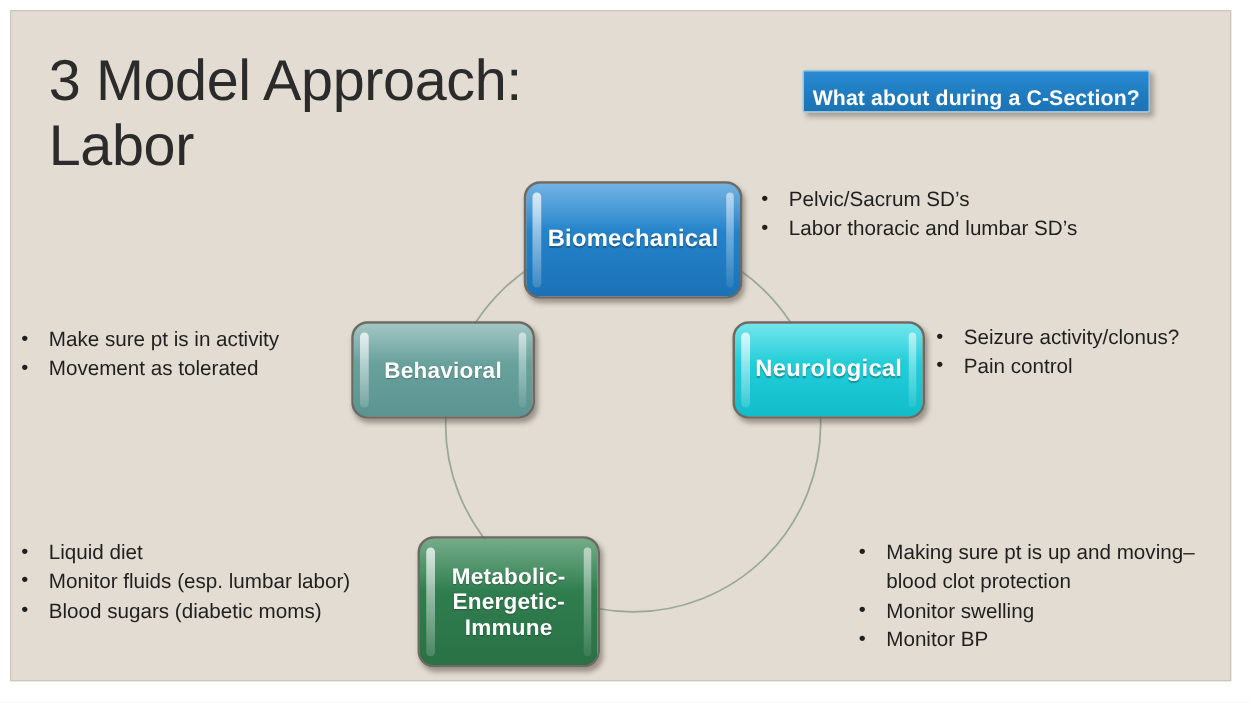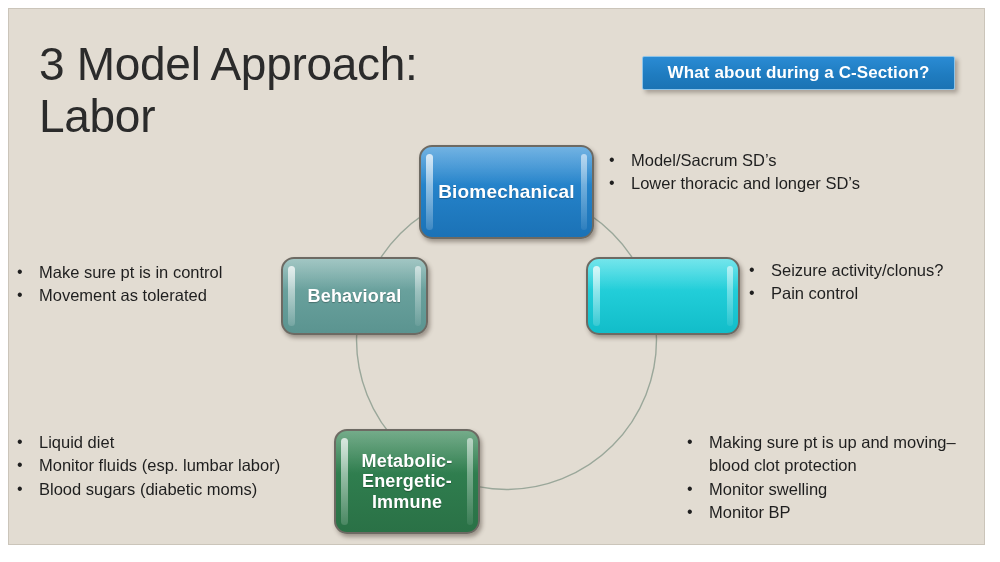--- a/index.html
+++ b/index.html
@@ -38,29 +38,29 @@
     font-weight: 400;
     letter-spacing: -0.3px;
     white-space: pre-line;
   }
 
   
   #banner {
     position: absolute;
     left: 633px;
     top: 47px;
-    width: 313px;
+    width: 278px;
     height: 34px;
     background: linear-gradient(180deg, #2a8bd4 0%, #1f7cc0 55%, #1b73b4 100%);
     border: 1px solid #8ec4e8;
     border-radius: 2px;
     box-shadow: 3px 3px 4px rgba(60,50,40,0.35);
     box-sizing: border-box;
     display: flex;
-    align-items: center;
+    align-items: flex-end;
     justify-content: center;
   }
   #banner .banner-text {
     color: #ffffff;
     font-size: 17px;
     font-weight: bold;
     letter-spacing: 0.1px;
   }
 
   
@@ -196,61 +196,62 @@
     <circle cx="152.5" cy="152.5" r="150" fill="none" stroke="#9aa79a" stroke-width="1.4"></circle>
   </svg>
 
   <div class="node" id="node-biomechanical">
     <span class="gloss-right"></span>
     <span class="node-label">Biomechanical</span>
   </div>
 
   <div class="node" id="node-neurological">
     <span class="gloss-right"></span>
+    <span class="node-label">Neurological</span>
   </div>
 
   <div class="node" id="node-metabolic">
     <span class="gloss-right"></span>
     <span class="node-label">Metabolic-
 Energetic-
 Immune</span>
   </div>
 
   <div class="node" id="node-behavioral">
     <span class="gloss-right"></span>
     <span class="node-label">Behavioral</span>
   </div>
 
 
   <div class="bullets" id="bullets-biomechanical">
       <div class="bullet-row">
         <span class="bullet-dot">•</span>
-        <span class="bullet-text">Model/Sacrum SD’s</span>
-      </div>
-      <div class="bullet-row">
-        <span class="bullet-dot">•</span>
-        <span class="bullet-text">Lower thoracic and longer SD’s</span>
+        <span class="bullet-text">Pelvic/Sacrum SD’s</span>
+      </div>
+      <div class="bullet-row">
+        <span class="bullet-dot">•</span>
+        <span class="bullet-text">Labor thoracic and lumbar SD’s</span>
       </div>
     </div>
 
   <div class="bullets" id="bullets-neurological">
       <div class="bullet-row">
         <span class="bullet-dot">•</span>
         <span class="bullet-text">Seizure activity/clonus?</span>
       </div>
       <div class="bullet-row">
         <span class="bullet-dot">•</span>
         <span class="bullet-text">Pain control</span>
       </div>
     </div>
 
   <div class="bullets" id="bullets-behavioral">
       <div class="bullet-row">
         <span class="bullet-dot">•</span>
-        <span class="bullet-text">Make sure pt is in control</span>
+        <span class="bullet-text">Make sure pt is in activity</span>
       </div>
       <div class="bullet-row">
         <span class="bullet-dot">•</span>
         <span class="bullet-text">Movement as tolerated</span>
       </div>
     </div>
 
   <div class="bullets" id="bullets-metabolic">
       <div class="bullet-row">
         <span class="bullet-dot">•</span>

